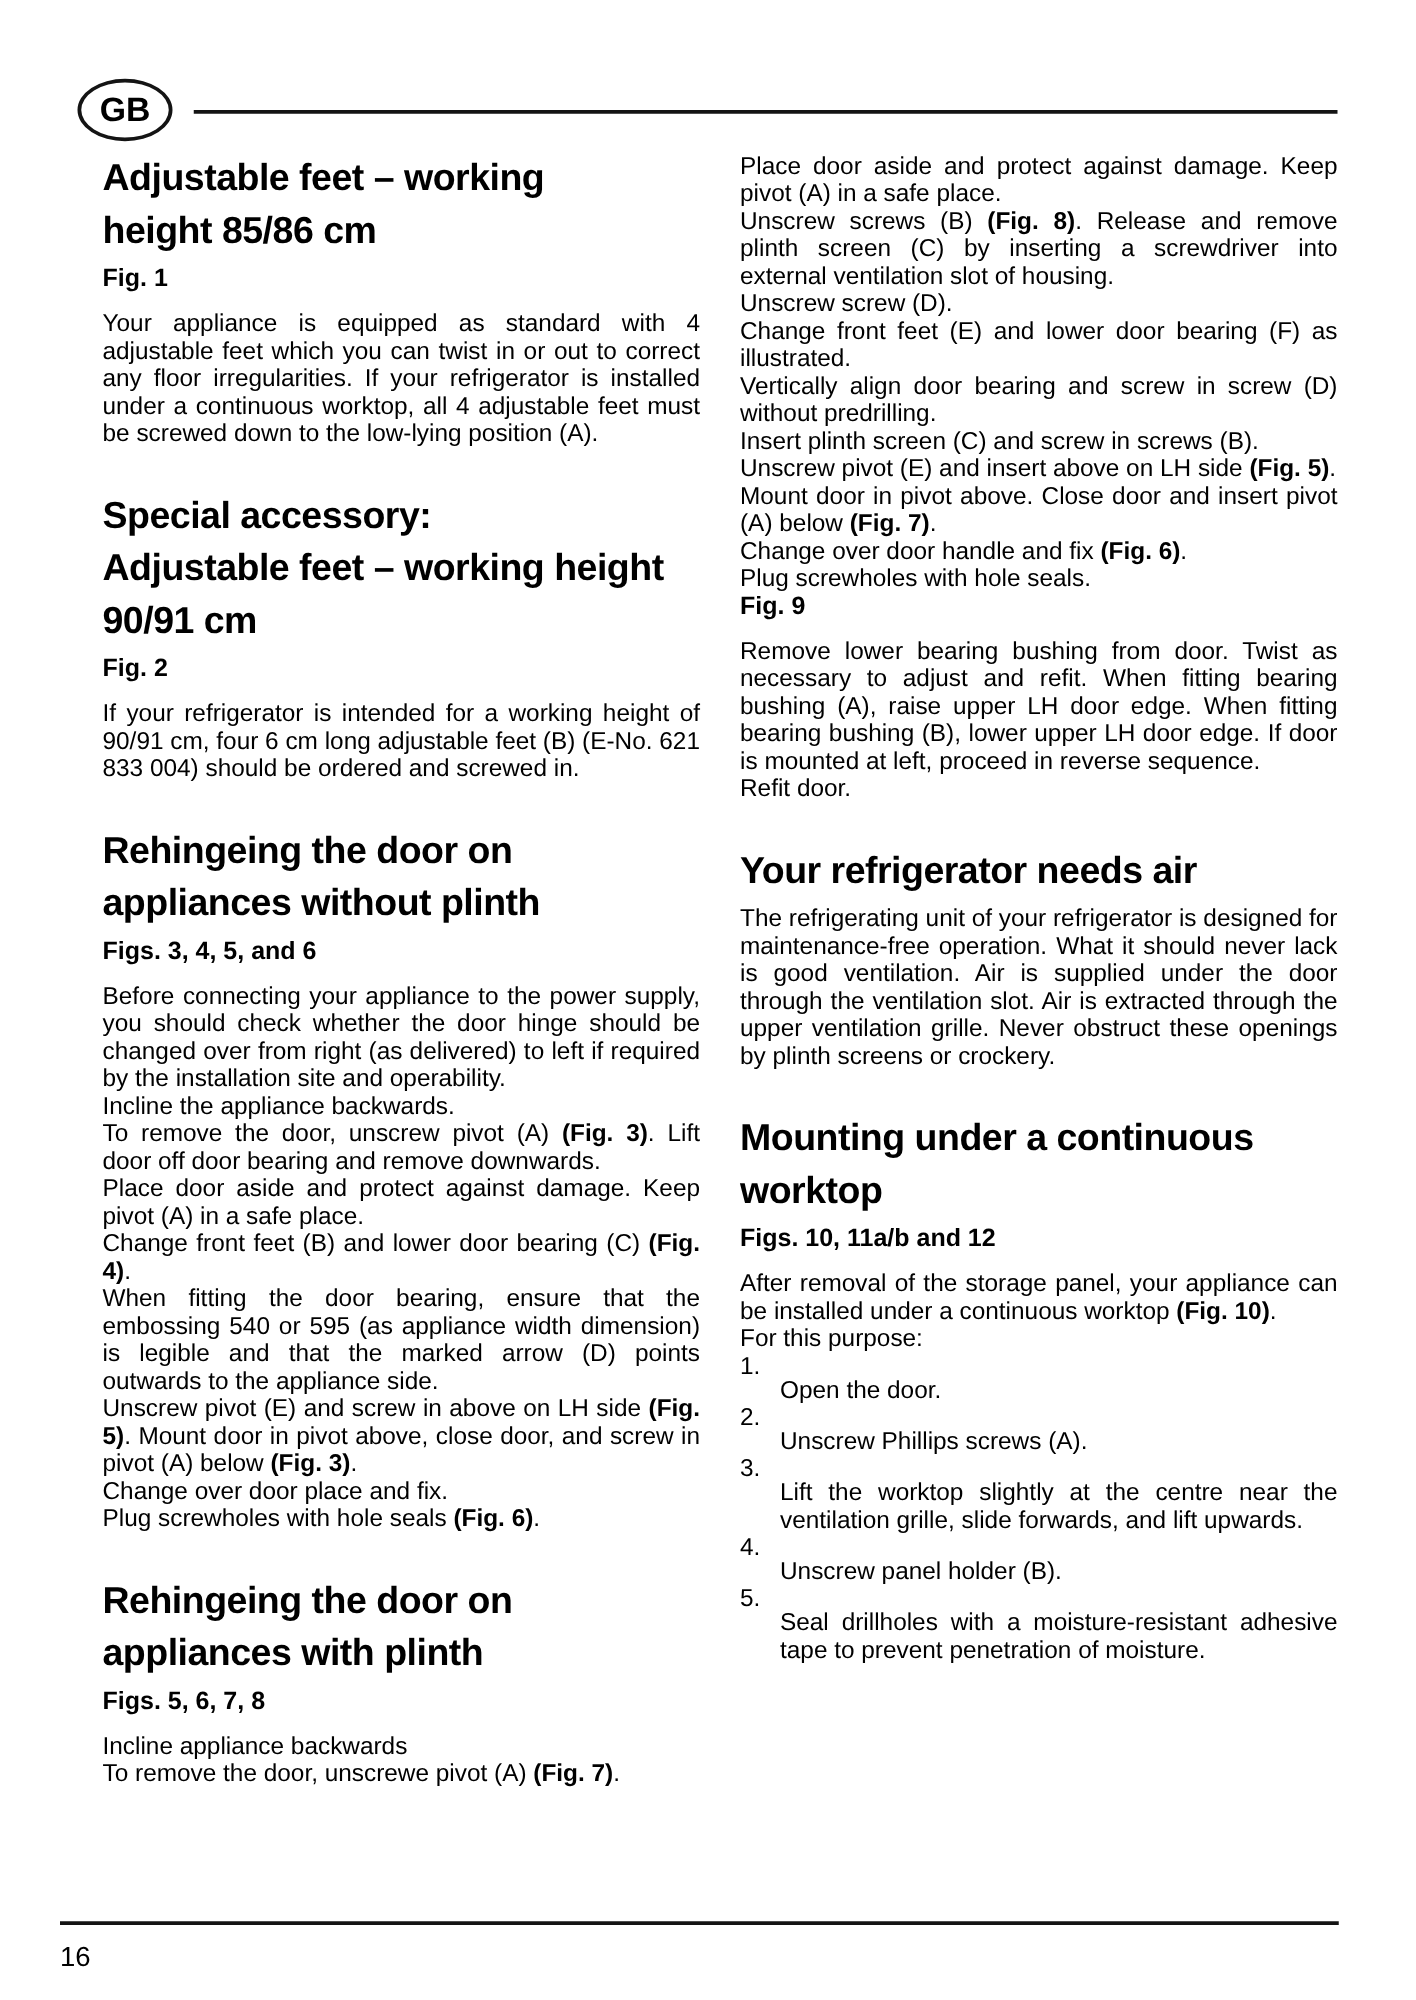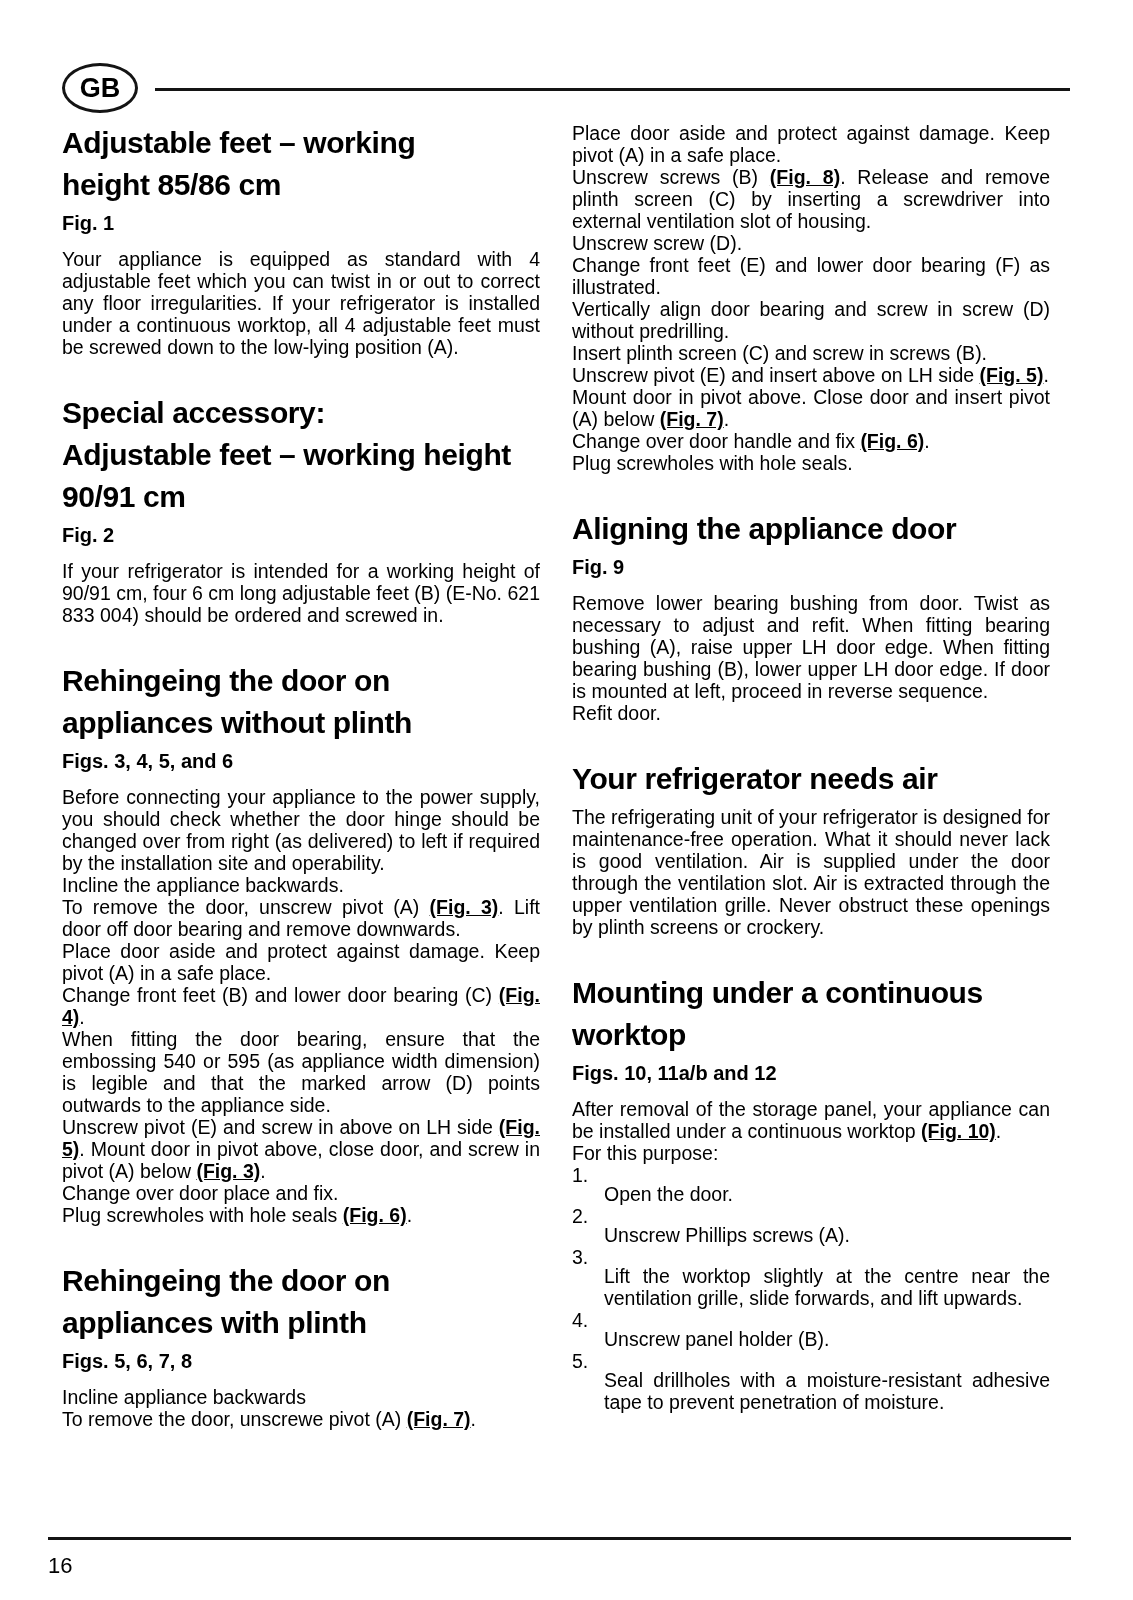--- a/index.html
+++ b/index.html
@@ -9,31 +9,31 @@
     font-family:"Liberation Sans",sans-serif;color:#000000;
     overflow:hidden;
   }
   .badge-row{display:flex;align-items:center;height:52px;}
   .badge{
     width:76px;height:50px;border:3.5px solid #141414;border-radius:50%;
     display:flex;align-items:center;justify-content:center;
     font-weight:700;font-size:27px;letter-spacing:0;flex:none;box-sizing:border-box;
   }
   .head-rule{flex:1;height:3px;background:#141414;margin-left:17px;margin-top:2px;}
-  .cols{display:flex;gap:32px;margin-top:2px;}
+  .cols{display:flex;gap:32px;margin-top:2px;justify-content:flex-end;}
   .col{width:478px;flex:none;}
   .col-right{padding-top:6px;}
   .heading{
     font-size:30px;font-weight:700;line-height:42px;margin:34px 0 6px;
     white-space:pre-line;letter-spacing:-0.4px;
   }
   .section:first-child .heading{margin-top:6px;}
   .fig{font-size:20px;font-weight:700;margin:0 0 13px;}
   .p{font-size:19.5px;line-height:22px;margin:0;text-align:justify;}
-  .p .b{font-weight:700;text-decoration:underline;}
+  .p .b{font-weight:700;}
   .olist{margin:0;}
   .li{display:flex;font-size:19.5px;line-height:22px;}
   .li .num{width:32px;flex:none;}
   .li .txt{flex:1;text-align:justify;margin-top:19px;}
   .footer{position:absolute;left:48px;right:62px;top:1537px;}
   .footer-rule{height:3px;background:#141414;}
   .pagenum{font-size:22px;margin-top:13px;}
 </style>
 </head>
 <body>
@@ -100,21 +100,20 @@
         <p class="p"><span>Change front feet (E) and lower door bearing (F) as illustrated.</span></p>
         <p class="p"><span>Vertically align door bearing and screw in screw (D) without predrilling.</span></p>
         <p class="p"><span>Insert plinth screen (C) and screw in screws (B).</span></p>
         <p class="p"><span>Unscrew pivot (E) and insert above on LH side </span><span class="b">(Fig. 5)</span><span>.</span></p>
         <p class="p"><span>Mount door in pivot above. Close door and insert pivot (A) below </span><span class="b">(Fig. 7)</span><span>.</span></p>
         <p class="p"><span>Change over door handle and fix </span><span class="b">(Fig. 6)</span><span>.</span></p>
         <p class="p"><span>Plug screwholes with hole seals.</span></p>
       </div>
 
       <div class="section">
-        <h2 class="heading">Aligning the appliance door</h2>
         <p class="fig">Fig. 9</p>
         <p class="p"><span>Remove lower bearing bushing from door. Twist as necessary to adjust and refit. When fitting bearing bushing (A), raise upper LH door edge. When fitting bearing bushing (B), lower upper LH door edge. If door is mounted at left, proceed in reverse sequence.</span></p>
         <p class="p"><span>Refit door.</span></p>
       </div>
 
       <div class="section">
         <h2 class="heading">Your refrigerator needs air</h2>
         <p class="p"><span>The refrigerating unit of your refrigerator is designed for maintenance-free operation. What it should never lack is good ventilation. Air is supplied under the door through the ventilation slot. Air is extracted through the upper ventilation grille. Never obstruct these openings by plinth screens or crockery.</span></p>
       </div>
 

